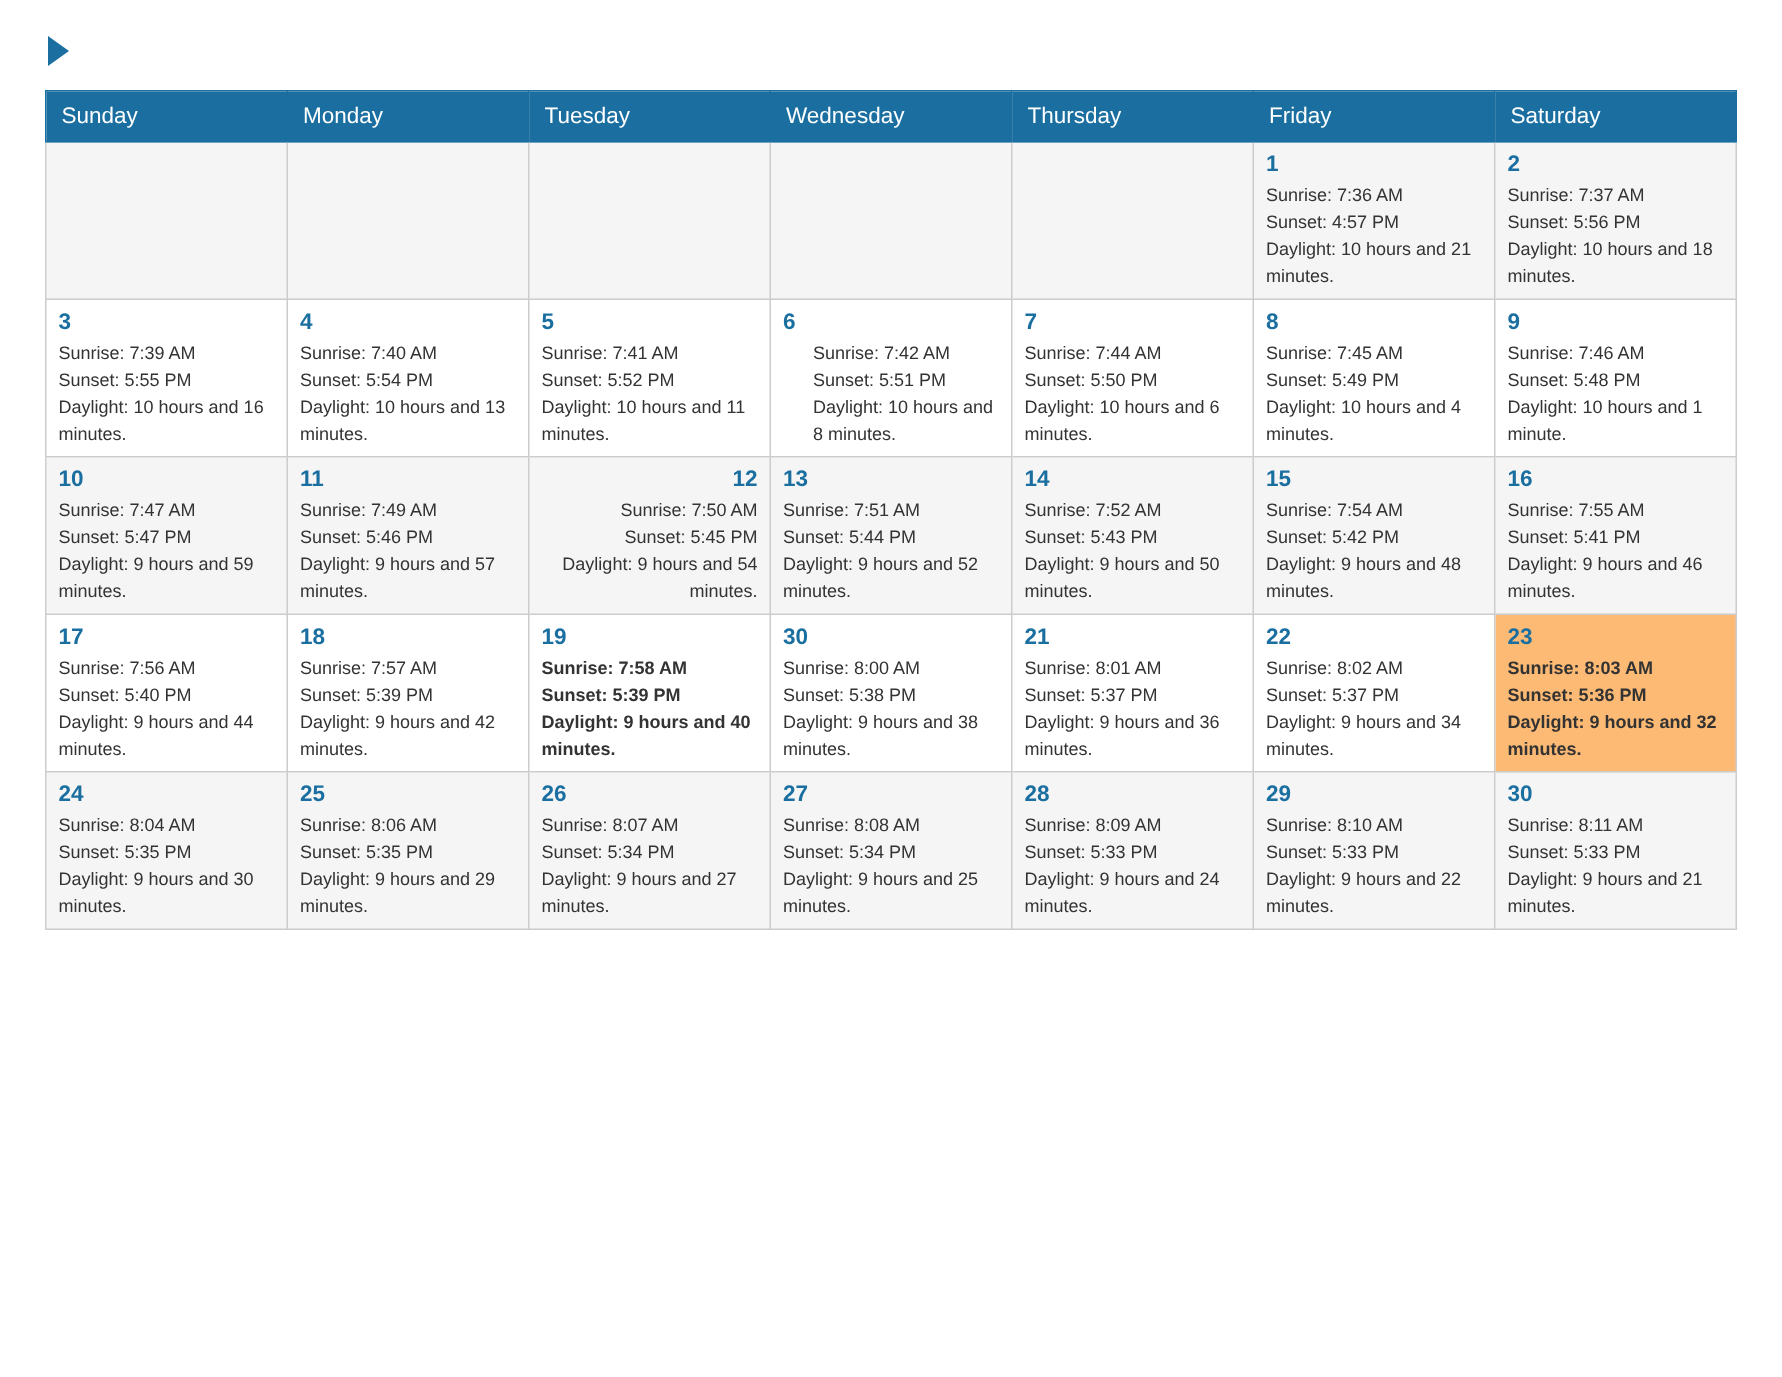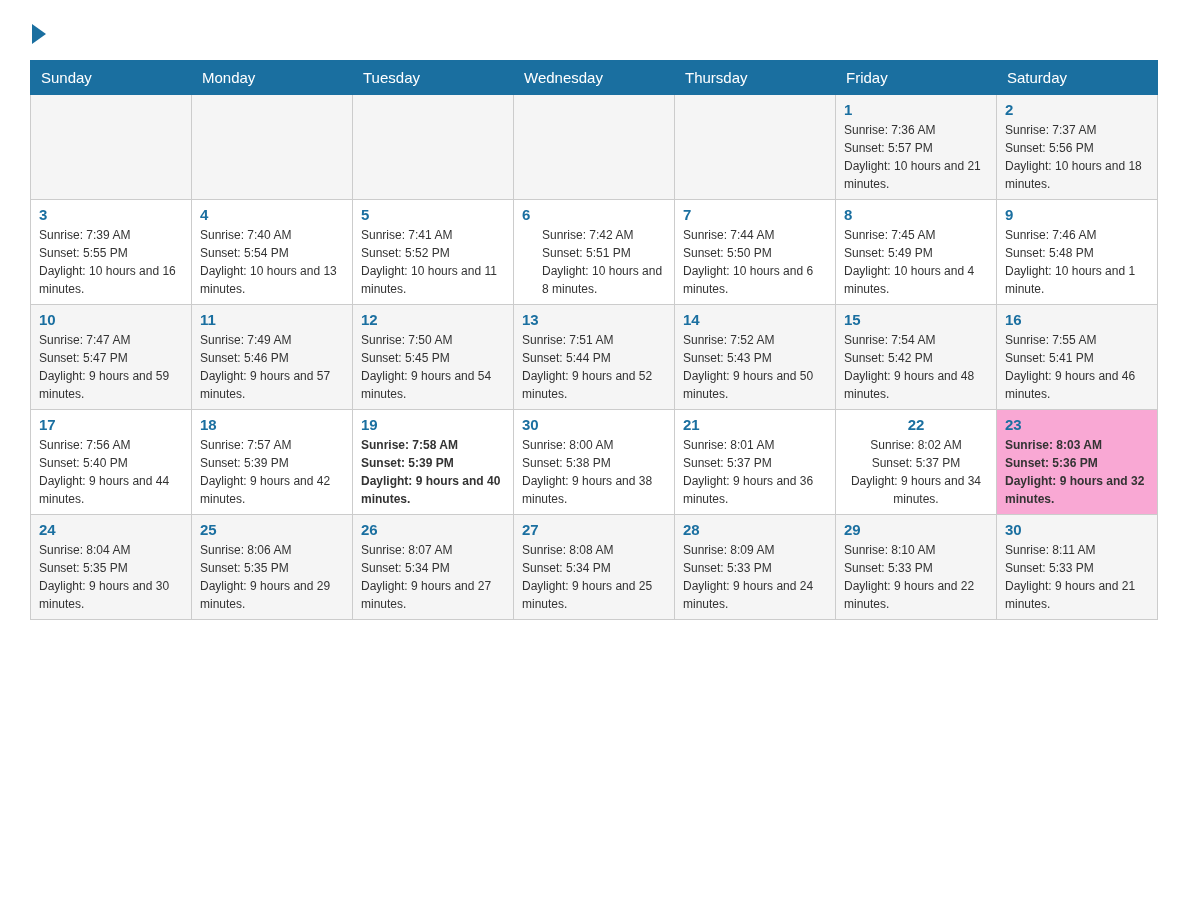--- a/index.html
+++ b/index.html
@@ -141,21 +141,21 @@
   <tbody id="calendar-body">
   <tr>
         <td class="empty-cell"></td>
         <td class="empty-cell"></td>
         <td class="empty-cell"></td>
         <td class="empty-cell"></td>
         <td class="empty-cell"></td>
         <td style="background-color: rgb(245, 245, 245);">
           <span class="day-number">1</span>
           <div class="day-info" style="white-space: pre-line;">Sunrise: 7:36 AM
-Sunset: 5:57 PM
+Sunset: 4:57 PM
 Daylight: 10 hours and 21 minutes.</div>
         </td>
         <td style="background-color: rgb(245, 245, 245);">
           <span class="day-number">2</span>
           <div class="day-info" style="white-space: pre-line;">Sunrise: 7:37 AM
 Sunset: 5:56 PM
 Daylight: 10 hours and 18 minutes.</div>
         </td>
       </tr>
       <tr>
@@ -208,21 +208,21 @@
           <div class="day-info" style="white-space: pre-line;">Sunrise: 7:47 AM
 Sunset: 5:47 PM
 Daylight: 9 hours and 59 minutes.</div>
         </td>
         <td style="background-color: rgb(245, 245, 245);">
           <span class="day-number">11</span>
           <div class="day-info" style="white-space: pre-line;">Sunrise: 7:49 AM
 Sunset: 5:46 PM
 Daylight: 9 hours and 57 minutes.</div>
         </td>
-        <td style="background-color: rgb(245, 245, 245);">
+        <td style="background-color: rgb(245, 245, 245); text-align: right;">
           <span class="day-number">12</span>
           <div class="day-info" style="white-space: pre-line;">Sunrise: 7:50 AM
 Sunset: 5:45 PM
 Daylight: 9 hours and 54 minutes.</div>
         </td>
         <td style="background-color: rgb(245, 245, 245);">
           <span class="day-number">13</span>
           <div class="day-info" style="white-space: pre-line;">Sunrise: 7:51 AM
 Sunset: 5:44 PM
 Daylight: 9 hours and 52 minutes.</div>
@@ -270,27 +270,27 @@
           <div class="day-info" style="white-space: pre-line;">Sunrise: 8:00 AM
 Sunset: 5:38 PM
 Daylight: 9 hours and 38 minutes.</div>
         </td>
         <td style="background-color: rgb(255, 255, 255);">
           <span class="day-number">21</span>
           <div class="day-info" style="white-space: pre-line;">Sunrise: 8:01 AM
 Sunset: 5:37 PM
 Daylight: 9 hours and 36 minutes.</div>
         </td>
-        <td style="background-color: rgb(255, 255, 255); text-align: center;">
+        <td style="background-color: rgb(255, 255, 255);">
           <span class="day-number">22</span>
           <div class="day-info" style="white-space: pre-line;">Sunrise: 8:02 AM
 Sunset: 5:37 PM
 Daylight: 9 hours and 34 minutes.</div>
         </td>
-        <td style="background-color: #f9a8d4;">
+        <td style="background-color: #fdba74;">
           <span class="day-number">23</span>
           <div class="day-info" style="white-space: pre-line; font-weight: bold;">Sunrise: 8:03 AM
 Sunset: 5:36 PM
 Daylight: 9 hours and 32 minutes.</div>
         </td>
       </tr>
       <tr>
         <td style="background-color: rgb(245, 245, 245);">
           <span class="day-number">24</span>
           <div class="day-info" style="white-space: pre-line;">Sunrise: 8:04 AM

